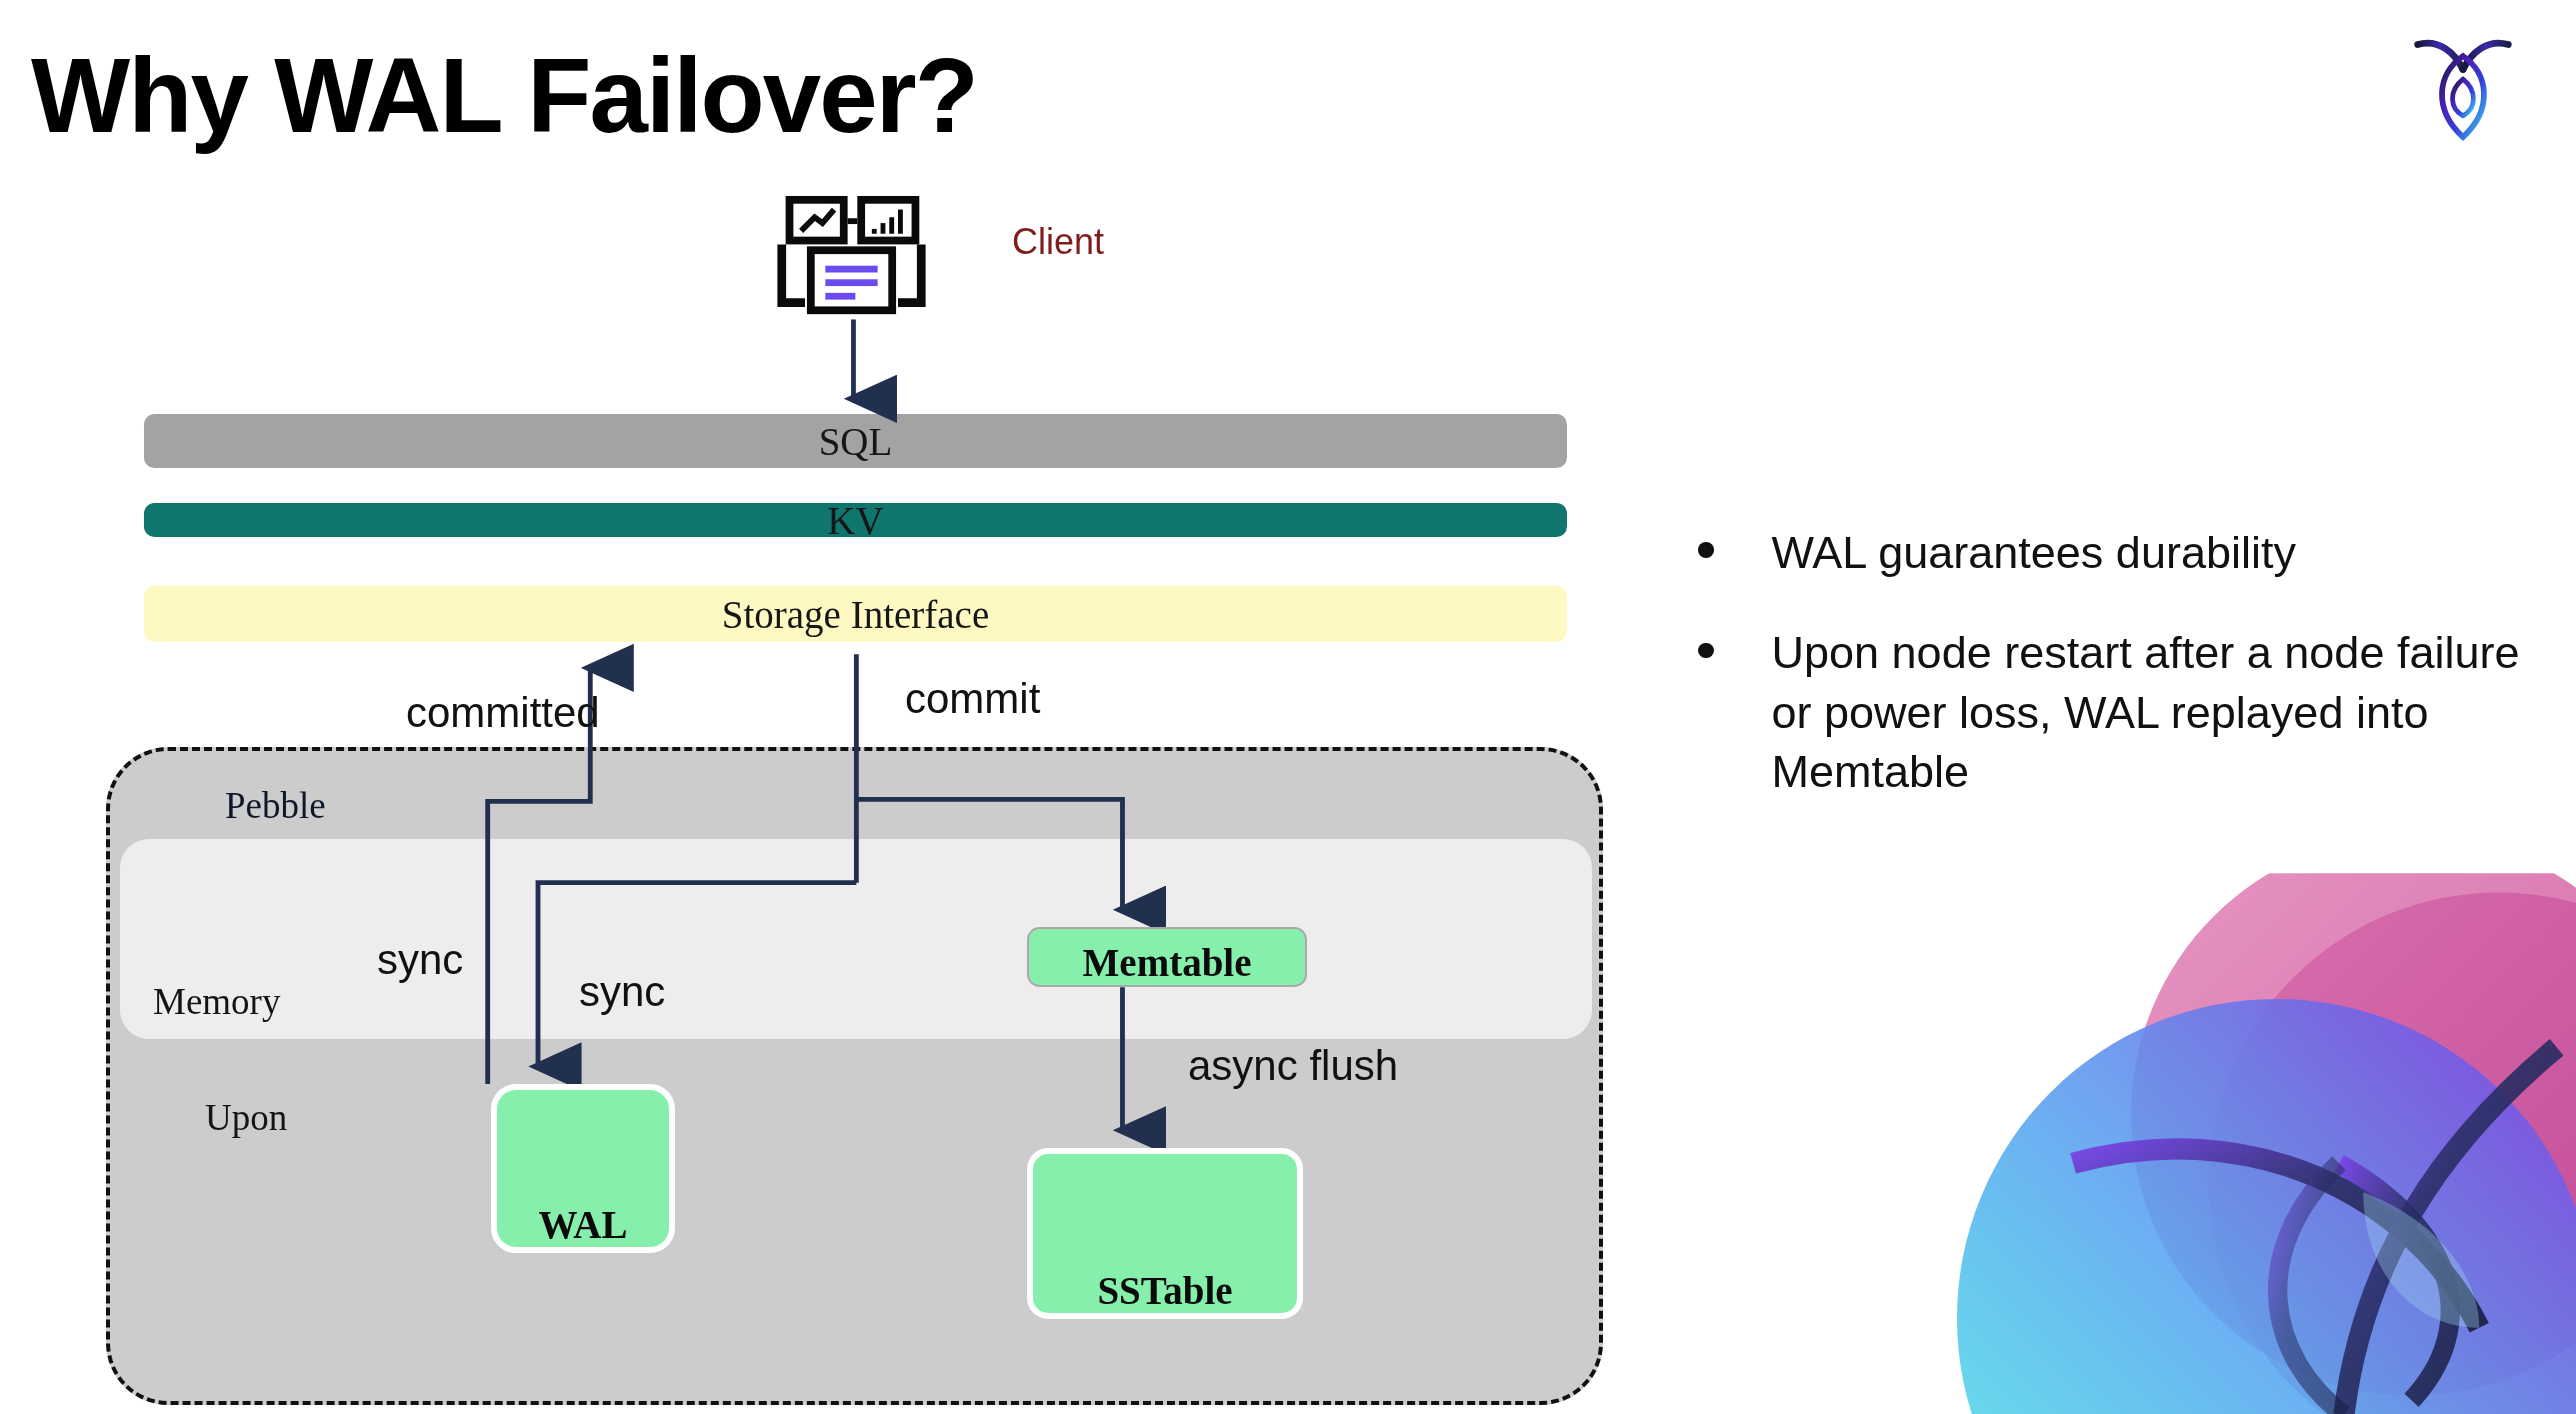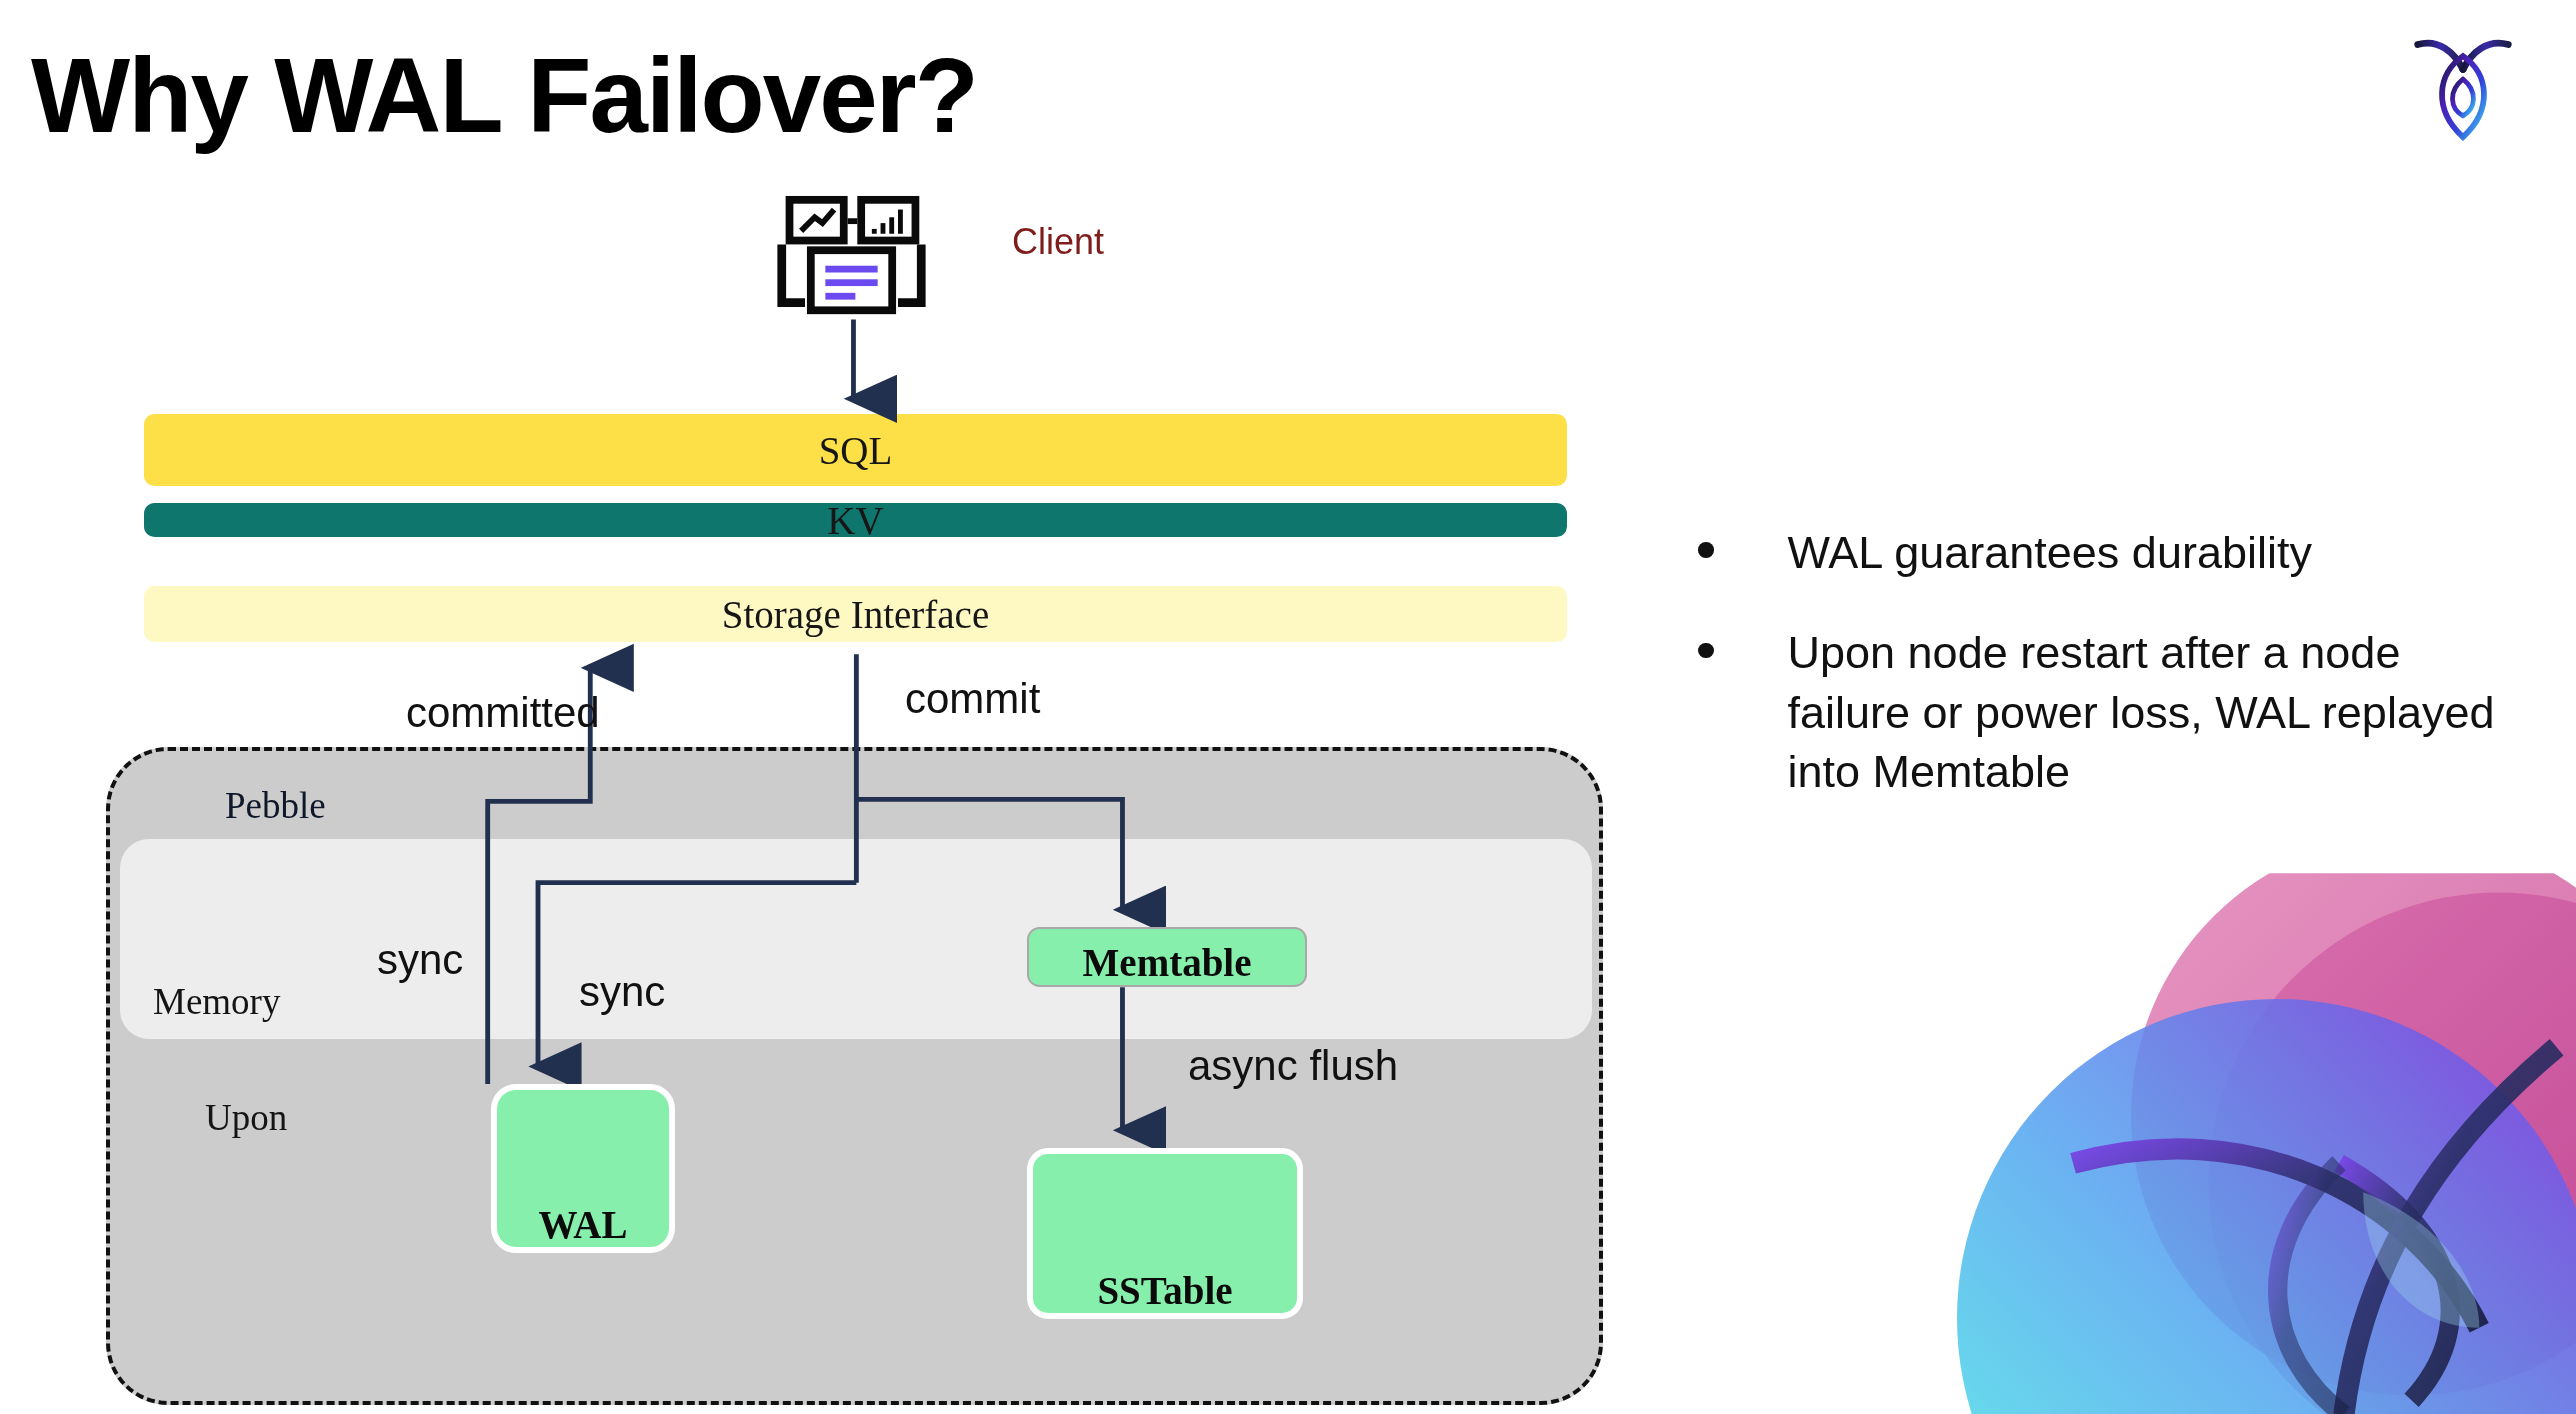--- a/index.html
+++ b/index.html
@@ -97,21 +97,21 @@
     border-radius: 10.6px;
     display: flex;
     align-items: center;
     justify-content: center;
     font-family: "Liberation Serif", serif;
     font-size: 39px;
     color: #161616;
     z-index: 3;
     box-sizing: border-box;
   }
-  #layer-sql    { top: 414px; height: 72px; background: #fde047; text-align: center; }
+  #layer-sql    { top: 414px; height: 54px; background: #a3a3a3; text-align: center; }
   #layer-kv     { top: 503px; height: 34px; background: #0f766e; }
   #layer-storage{ top: 586px; height: 56px; background: #fef9c3; }
 
   
   #pebble-container {
     position: absolute;
     left: 106px;
     top: 747px;
     width: 1497px;
     height: 658px;
@@ -226,21 +226,20 @@
     border-radius: 50%;
     background: #111111;
     margin-top: 19.4px;
     margin-right: 58px;
   }
   .bullet-text {
     font-family: "Liberation Sans", sans-serif;
     font-size: 45px;
     line-height: 1.32;
     color: #111111;
-    margin-left: 16px;
   }
 </style>
 </head>
 <body>
 
 <div id="slide">
 
   <div id="slide-title">Why WAL Failover?</div>
 
   <svg id="brand-logo" viewBox="0 0 110 120">

